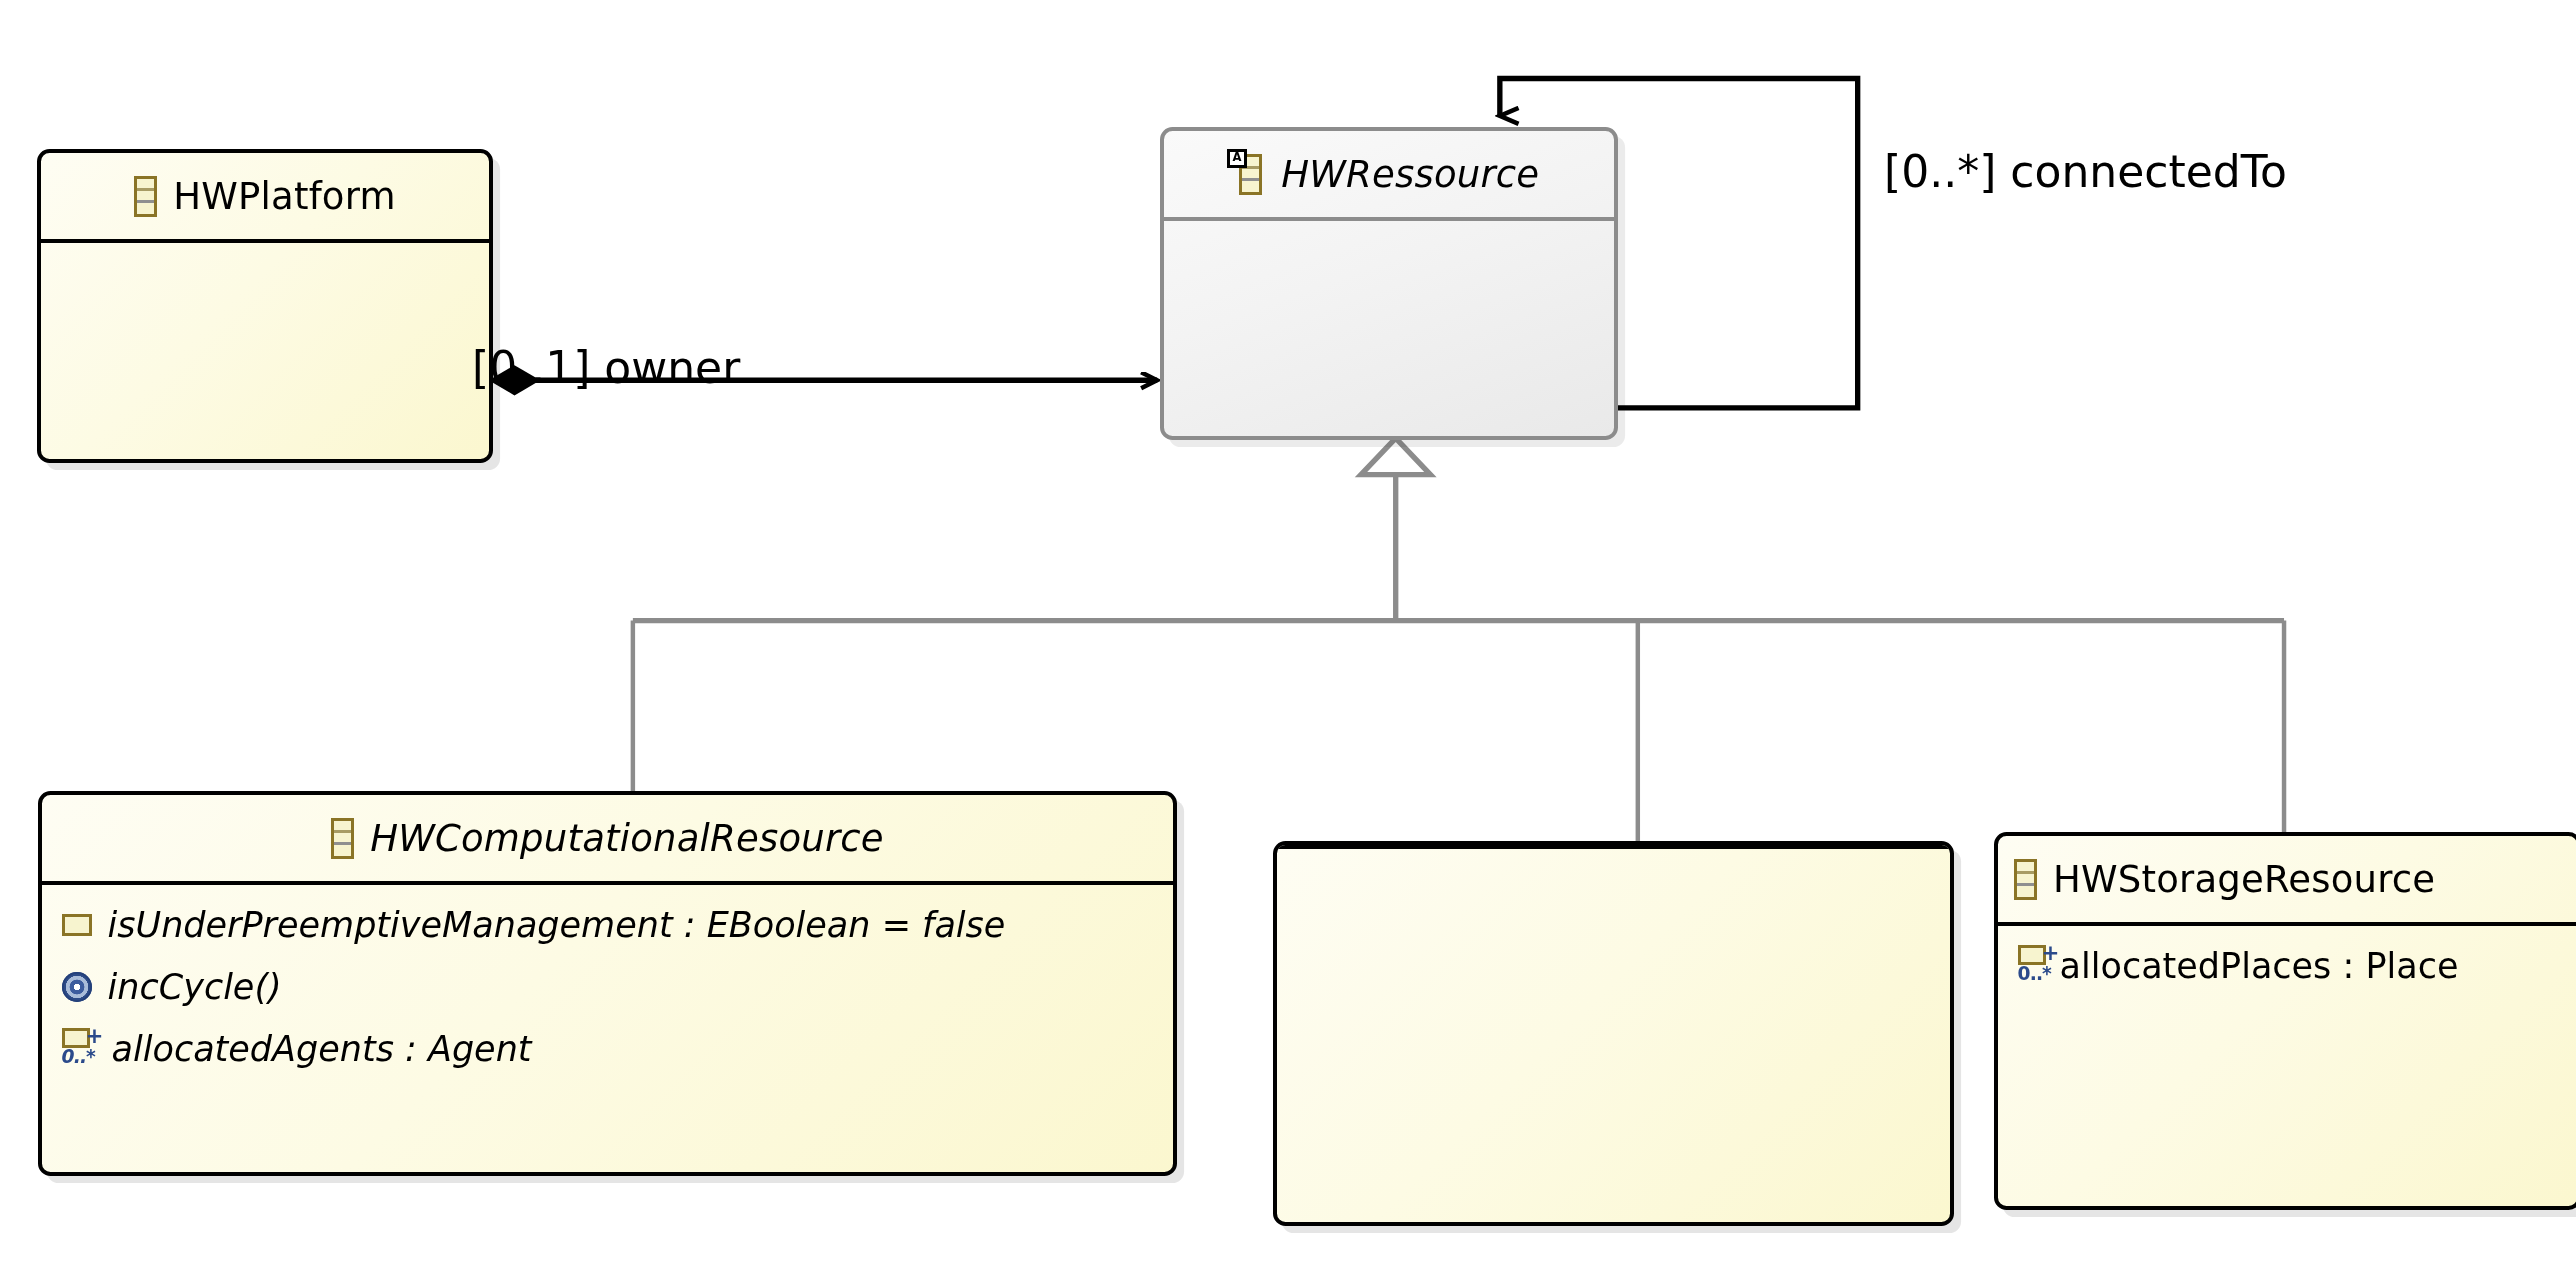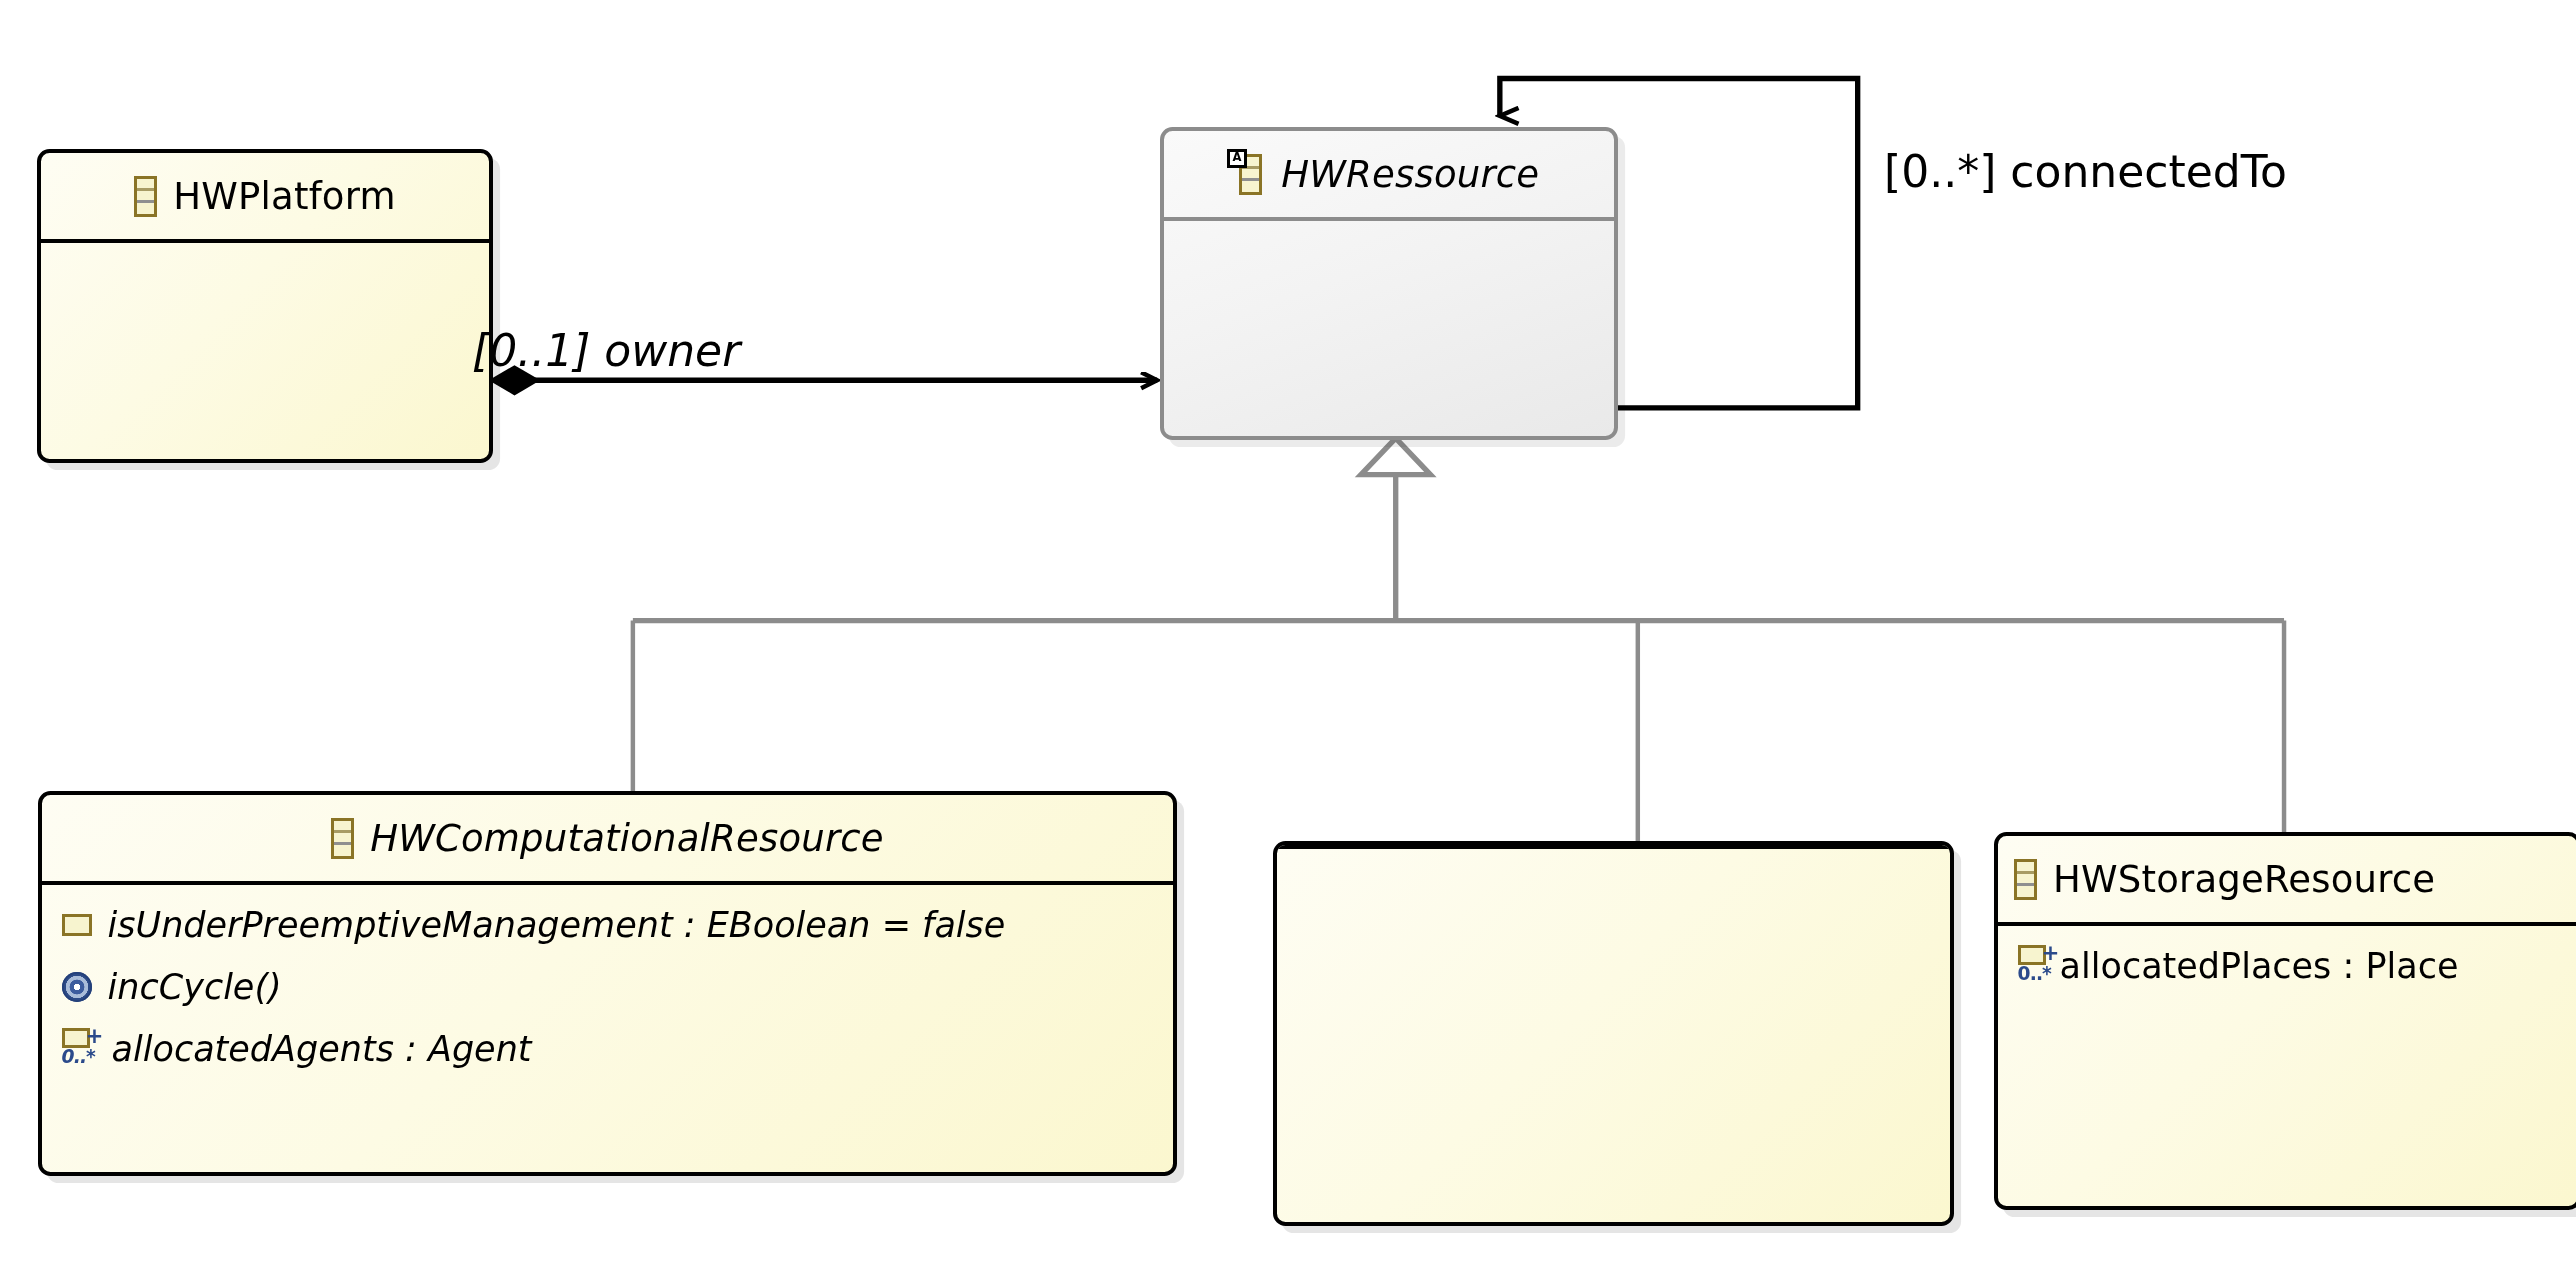--- a/index.html
+++ b/index.html
@@ -296,19 +296,19 @@
         <span class="icon icon-reference">
           <span class="rect"></span>
           <span class="plus">+</span>
           <span class="mult">0..*</span>
         </span>
         <span class="member-label" style="margin-left:1px;">allocatedPlaces : Place</span>
       </div>
     </div>
   </div>
 
-  <div class="edge-label" style="left:472px; top:329px;font-style:italic;">[0..1] owner</div>
+  <div class="edge-label" style="left:472px; top:346px;">[0..1] owner</div>
 
 
   <div class="edge-label" style="left:1884px; top:150px;">[0..*] connectedTo</div>
 
 </div>
 
 
 </body></html>

